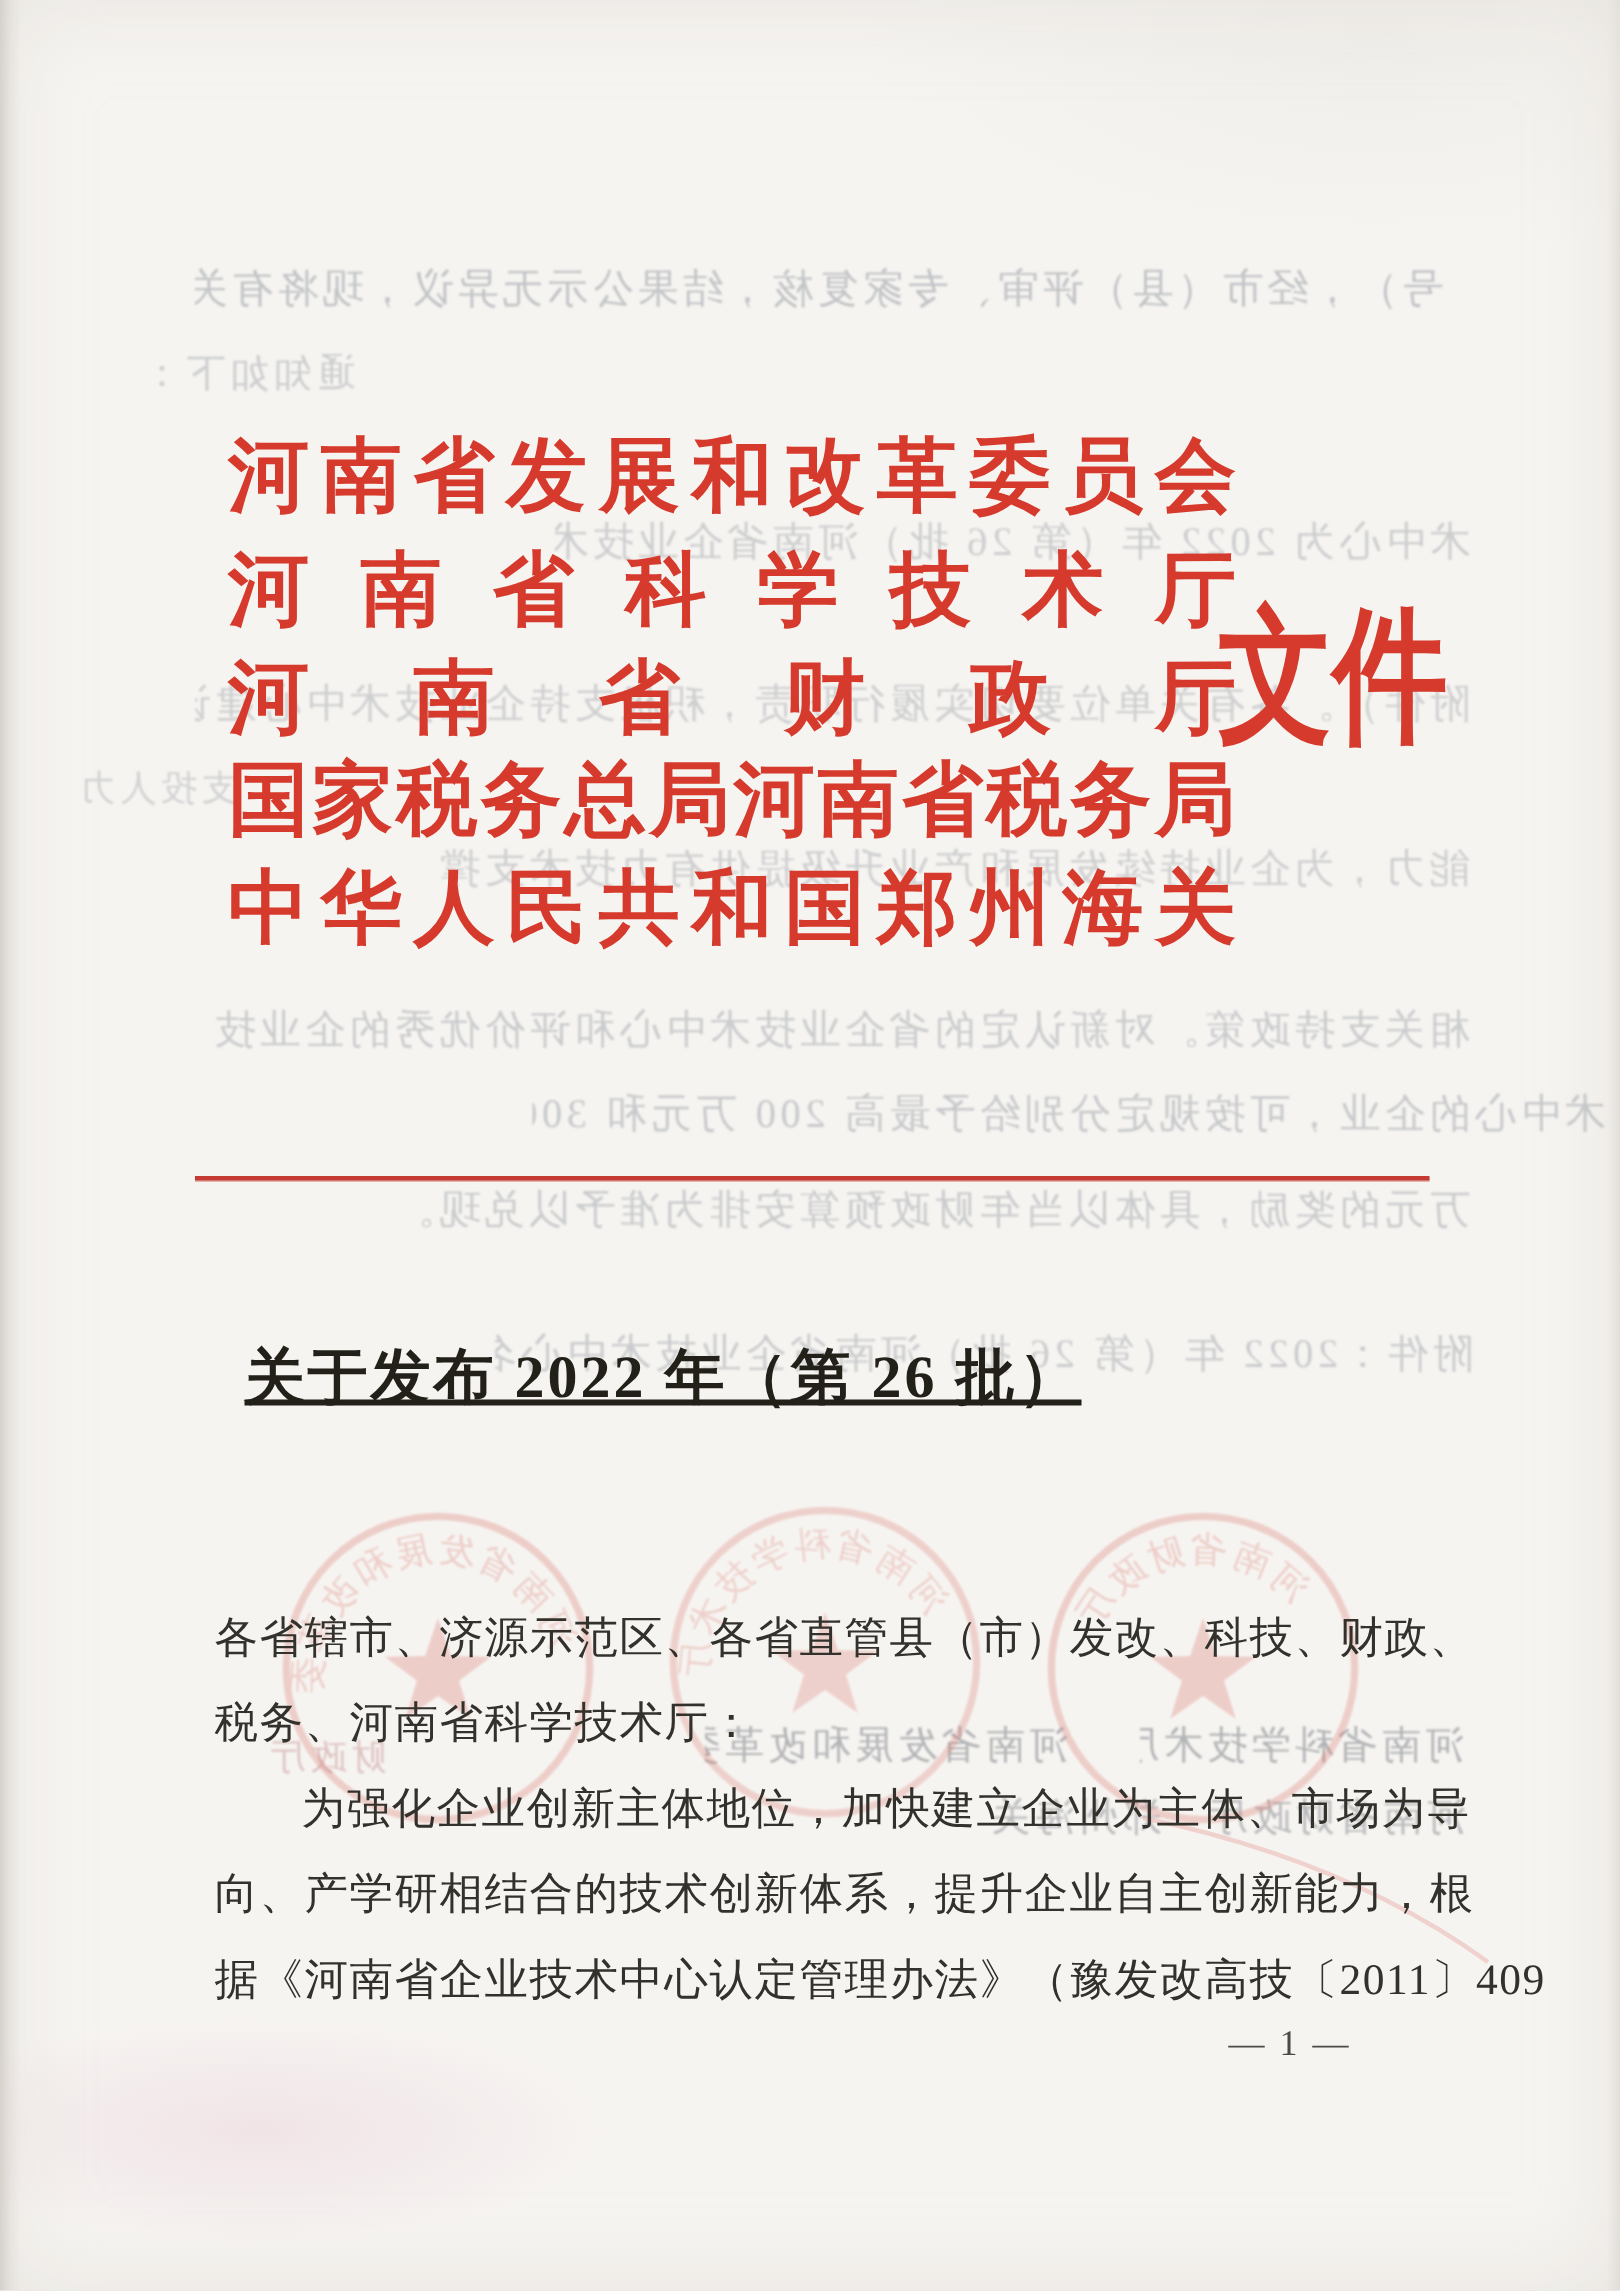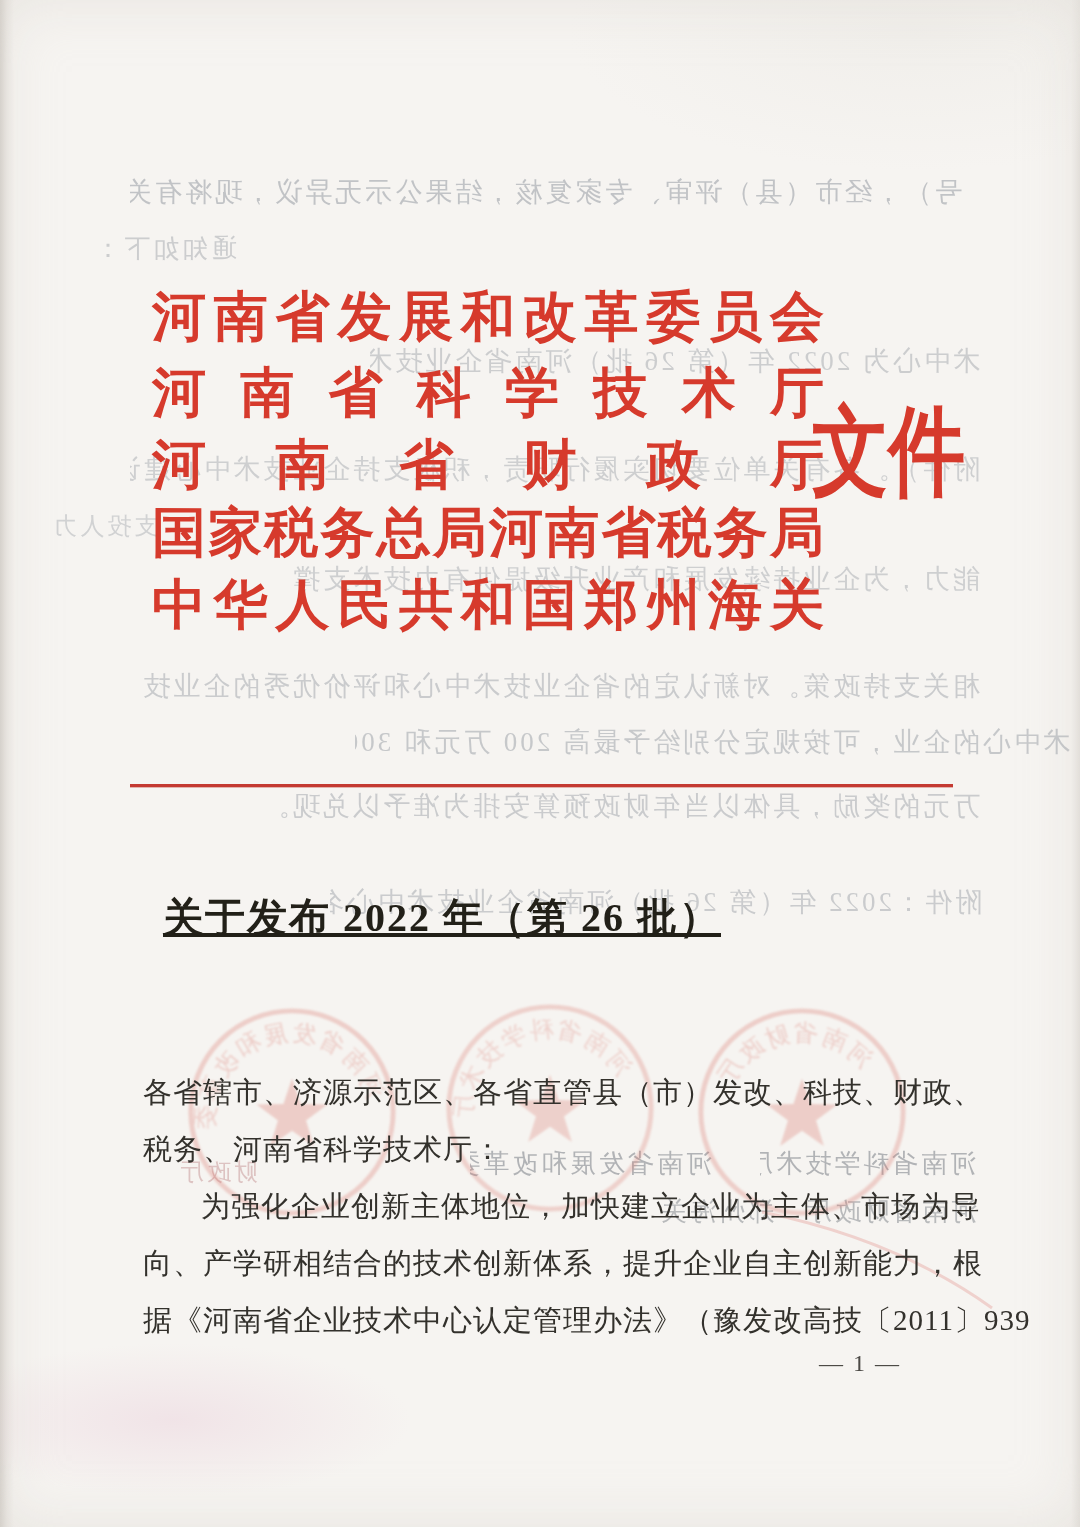--- a/index.html
+++ b/index.html
@@ -281,19 +281,19 @@
         <span>》</span>
         <span>（</span>
         <span>豫</span>
         <span>发</span>
         <span>改</span>
         <span>高</span>
         <span>技</span>
         <span>〔</span>
         <span>2011</span>
         <span>〕</span>
-        <span>939</span>
+        <span>409</span>
       </div>
   </div>
 
   <div class="page-number">— 1 —</div>
 
 </div>
 
 </body></html>

